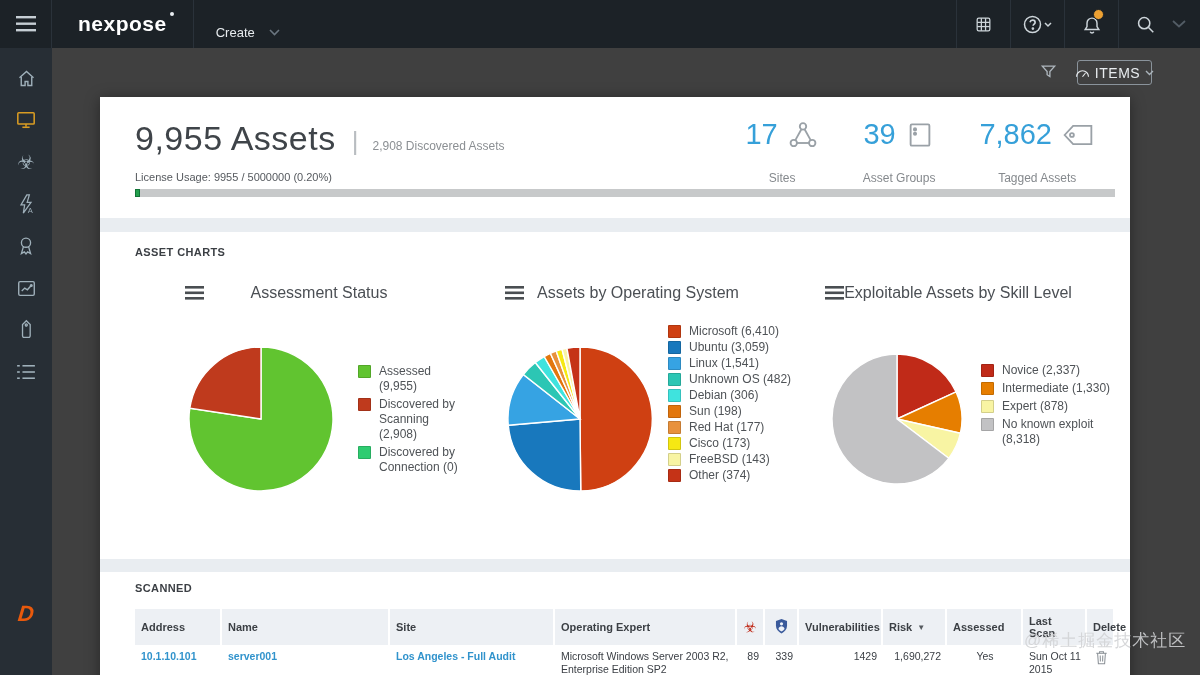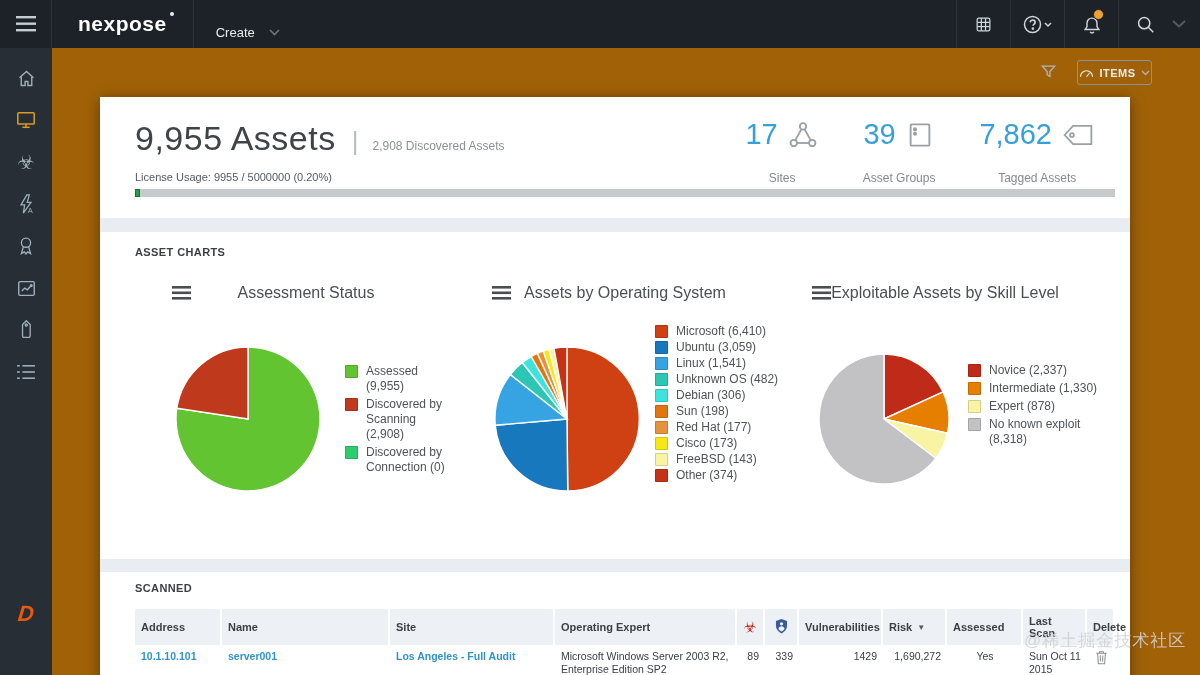--- a/index.html
+++ b/index.html
@@ -1,17 +1,17 @@
 <!DOCTYPE html>
 <html><head>
 <meta charset="utf-8">
 <style>
   * { margin:0; padding:0; box-sizing:border-box; }
   body { background:#222; font-family:"Liberation Sans", sans-serif; }
-  .screen { position:relative; width:1200px; height:675px; background:#a16207; overflow:hidden; }
+  .screen { position:relative; width:1200px; height:675px; background:#404040; overflow:hidden; }
 
   
   .navbar { position:absolute; top:0; left:0; width:1200px; height:48px; background:#1c2227; display:flex; align-items:stretch; z-index:30; }
   .nav-seg { display:flex; align-items:center; border-right:1px solid #2a323a; }
   .nav-burger { width:52px; justify-content:center; color:#c6ced4; cursor:pointer; }
   .nav-logo { padding:0 26px; color:#fff; font-size:21px; font-weight:bold; letter-spacing:.5px; position:relative; }
   .logo-dot { position:absolute; top:12px; right:19px; width:4px; height:4px; border-radius:50%; background:#e9eef1; }
   .nav-create { padding:16px 18px 0 22px; border-right:none; color:#e8ecef; font-size:13px; gap:14px; cursor:pointer; }
   .nav-right { margin-left:auto; display:flex; align-items:stretch; }
   .nav-icon-btn { width:54px; display:flex; align-items:center; justify-content:center; border-left:1px solid #2a323a; color:#cdd5da; cursor:pointer; position:relative; }
@@ -22,21 +22,21 @@
 
   
   .sidebar { position:absolute; top:48px; left:0; width:52px; height:627px; background:#272e35; z-index:25; display:flex; flex-direction:column; align-items:center; padding-top:9px; }
   .side-item { width:52px; height:42px; display:flex; align-items:center; justify-content:center; color:#9fb0ba; cursor:pointer; }
   .side-item.active { color:#d99c23; }
   .bio-glyph { font-family:"DejaVu Sans", sans-serif; font-size:20px; line-height:1; }
   .side-logo { position:absolute; bottom:48px; left:0; width:52px; text-align:center; color:#e8590c; font-size:22px; font-weight:bold; font-style:italic; transform:skewX(-6deg); }
 
   
   .filter-funnel { position:absolute; top:63px; left:1040px; color:#aeb6bd; cursor:pointer; z-index:10; }
-  .items-btn { position:absolute; top:60px; left:1077px; width:75px; height:25px; border:1px solid #8a939b; border-radius:3px; display:flex; align-items:center; justify-content:center; gap:5px; color:#e8ecef; font-size:11px; font-weight:bold; letter-spacing:.5px; cursor:pointer; z-index:10; }
+  .items-btn { position:absolute; top:60px; left:1077px; width:75px; height:25px; border:1px solid #8a939b; border-radius:3px; display:flex; align-items:center; justify-content:center; gap:5px; color:#e8ecef; font-size:14px; font-weight:normal; letter-spacing:.5px; cursor:pointer; z-index:10; }
 
   
   .card { position:absolute; left:100px; top:97px; width:1030px; height:600px; background:#e9edf1; box-shadow:0 2px 14px rgba(0,0,0,.4); z-index:5; }
   .sec { position:absolute; left:0; width:1030px; background:#fff; }
   .sec-stats   { top:0;     height:121px; }
   .sec-charts  { top:135px; height:327px; }
   .sec-scanned { top:475px; height:125px; }
 
   
   .assets-line { position:absolute; left:35px; top:22px; display:flex; align-items:baseline; }
@@ -48,21 +48,21 @@
   .progress-fill { height:100%; background:#24a04d; border:1px solid #137437; }
   .counters { position:absolute; right:35px; top:21px; display:flex; gap:44px; }
   .counter { text-align:center; cursor:pointer; }
   .counter-top { display:flex; align-items:center; justify-content:center; gap:9px; }
   .counter-value { font-size:29px; color:#36a0d9; }
   .counter-icon { color:#9aa1a7; }
   .counter-label { margin-top:20px; font-size:12px; color:#85898d; }
 
   
   .sec-label { position:absolute; left:35px; top:14px; font-size:11px; font-weight:bold; color:#3b3f44; letter-spacing:.4px; }
-  .chart { position:absolute; top:0; height:327px; }
+  .chart { position:absolute; top:0; height:327px;margin-left:13px; }
   .chart1 { left:0;   width:330px; }
   .chart2 { left:330px; width:320px; }
   .chart3 { left:650px; width:380px; }
   .chart-menu { position:absolute; top:54px; color:#4a4e52; cursor:pointer; }
   .chart1 .chart-menu { left:72px; } .chart2 .chart-menu { left:62px; } .chart3 .chart-menu { left:62px; }
   .chart-title { position:absolute; top:52px; width:260px; text-align:center; font-size:16px; color:#4b4f54; }
   .chart1 .chart-title { left:76px; } .chart2 .chart-title { left:65px; } .chart3 .chart-title { left:65px; }
   .pie { position:absolute; }
   .chart1 .pie { left:74px; top:113px; } .chart2 .pie { left:63px; top:113px; } .chart3 .pie { left:67px; top:120px; }
   .legend { position:absolute; }

